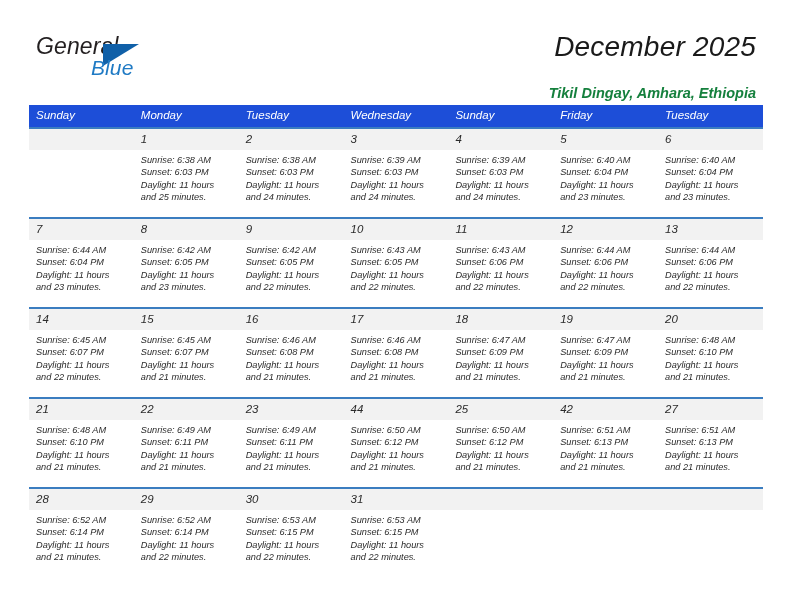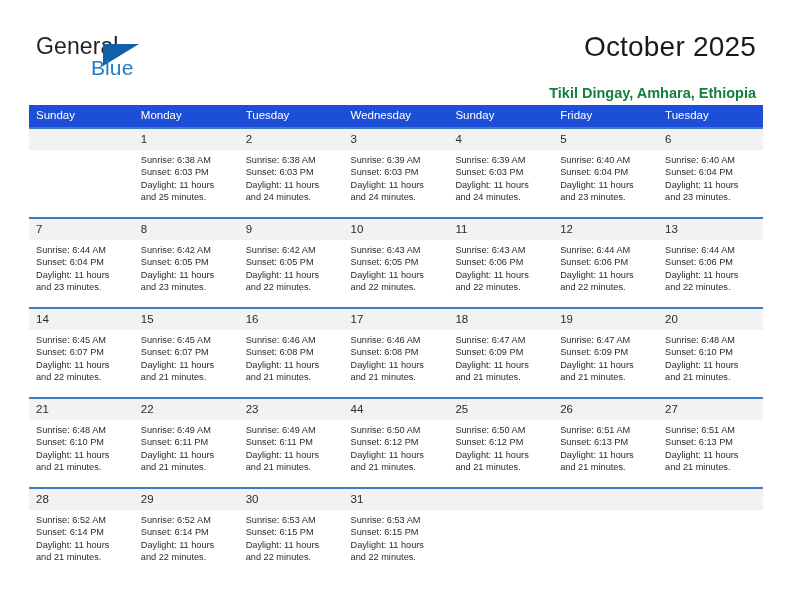--- a/index.html
+++ b/index.html
@@ -12,20 +12,21 @@
     background: #ffffff;
     font-family: "Liberation Sans", sans-serif;
     color: #222222;
     overflow: hidden;
   }
   .page {
     position: relative;
     width: 707px;
     height: 612px;
     box-sizing: border-box;
+    font-style: italic;
   }
 
   
   .header {
     position: absolute;
     left: 0;
     top: 0;
     width: 792px;
     height: 100px;
   }
@@ -145,21 +146,21 @@
 
   <div class="header">
 
     <div class="logo">
       <span class="logo-general">General</span>
       <span class="logo-tri"></span>
       <span class="logo-blue">Blue</span>
     </div>
 
     <div class="title-block">
-      <div class="cal-title">October 2025</div>
+      <div class="cal-title">December 2025</div>
       <div class="cal-subtitle">Tikil Dingay, Amhara, Ethiopia</div>
     </div>
 
   </div>
 
   <div class="calendar">
     <table class="cal">
       <thead>
         <tr>
           <th>Sunday</th>
@@ -401,21 +402,21 @@
             <td class="daycell">
               <div class="datenum">25</div>
               <div class="cellbody">
                 <div>Sunrise: 6:50 AM</div>
                 <div>Sunset: 6:12 PM</div>
                 <div>Daylight: 11 hours</div>
                 <div>and 21 minutes.</div>
               </div>
             </td>
             <td class="daycell">
-              <div class="datenum">26</div>
+              <div class="datenum">42</div>
               <div class="cellbody">
                 <div>Sunrise: 6:51 AM</div>
                 <div>Sunset: 6:13 PM</div>
                 <div>Daylight: 11 hours</div>
                 <div>and 21 minutes.</div>
               </div>
             </td>
             <td class="daycell">
               <div class="datenum">27</div>
               <div class="cellbody">

